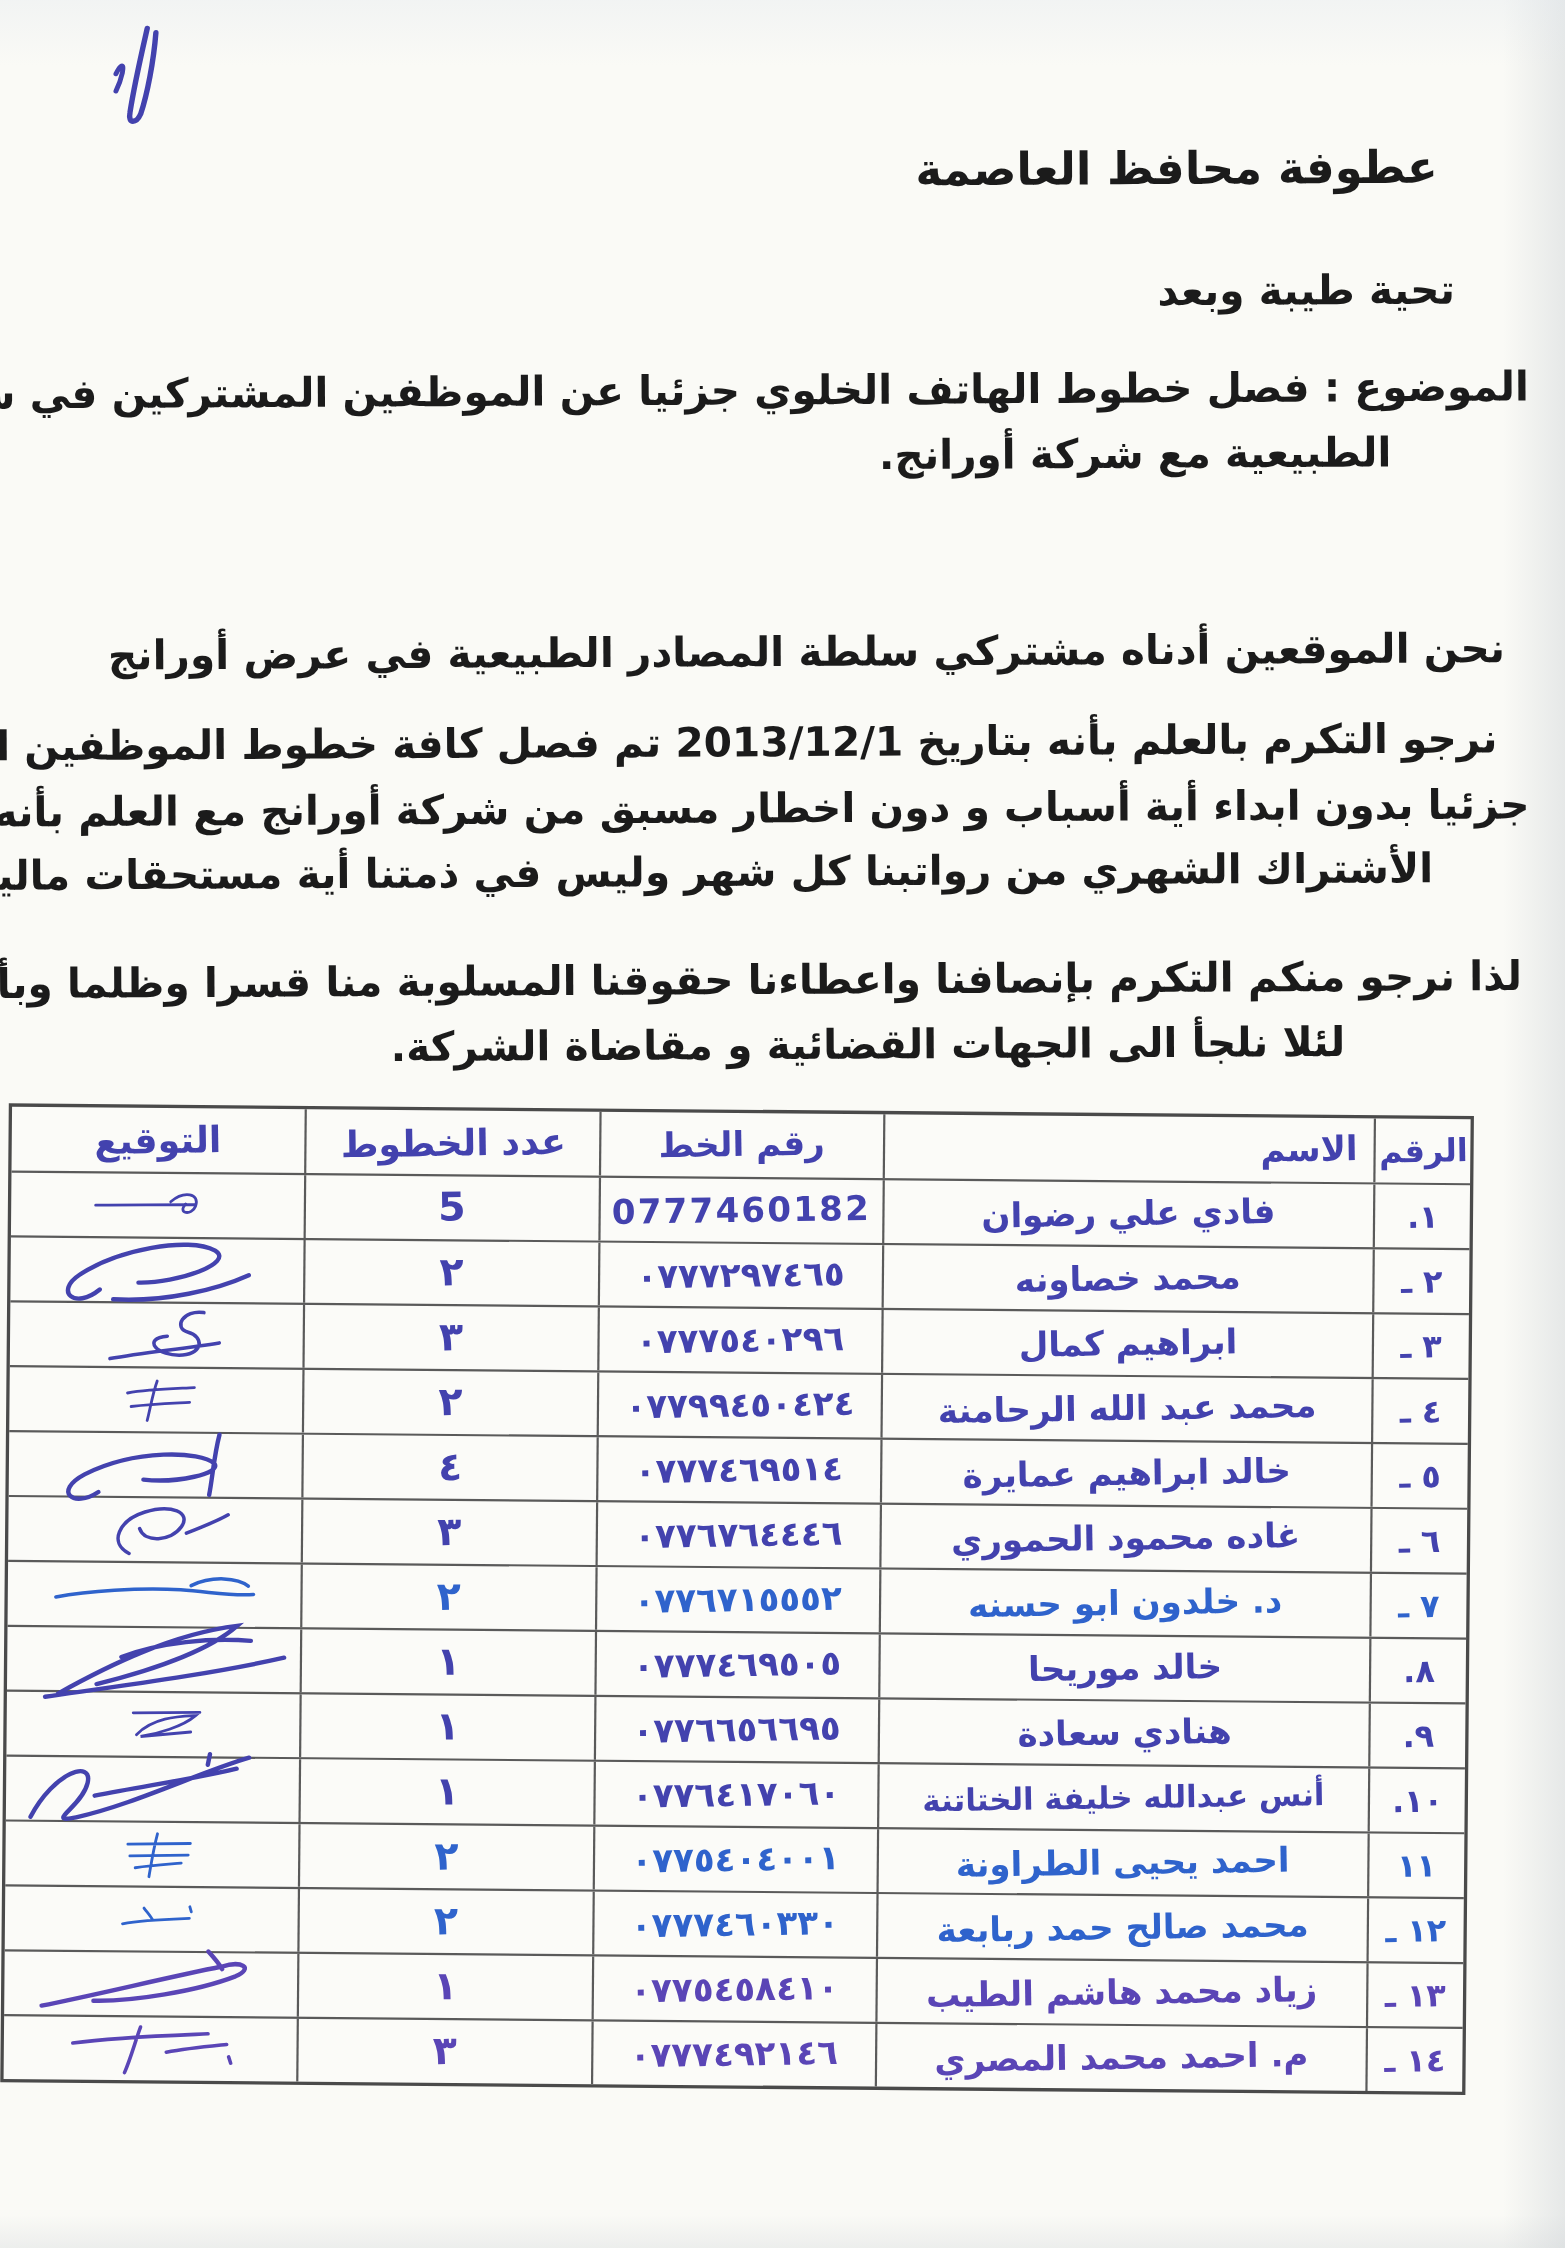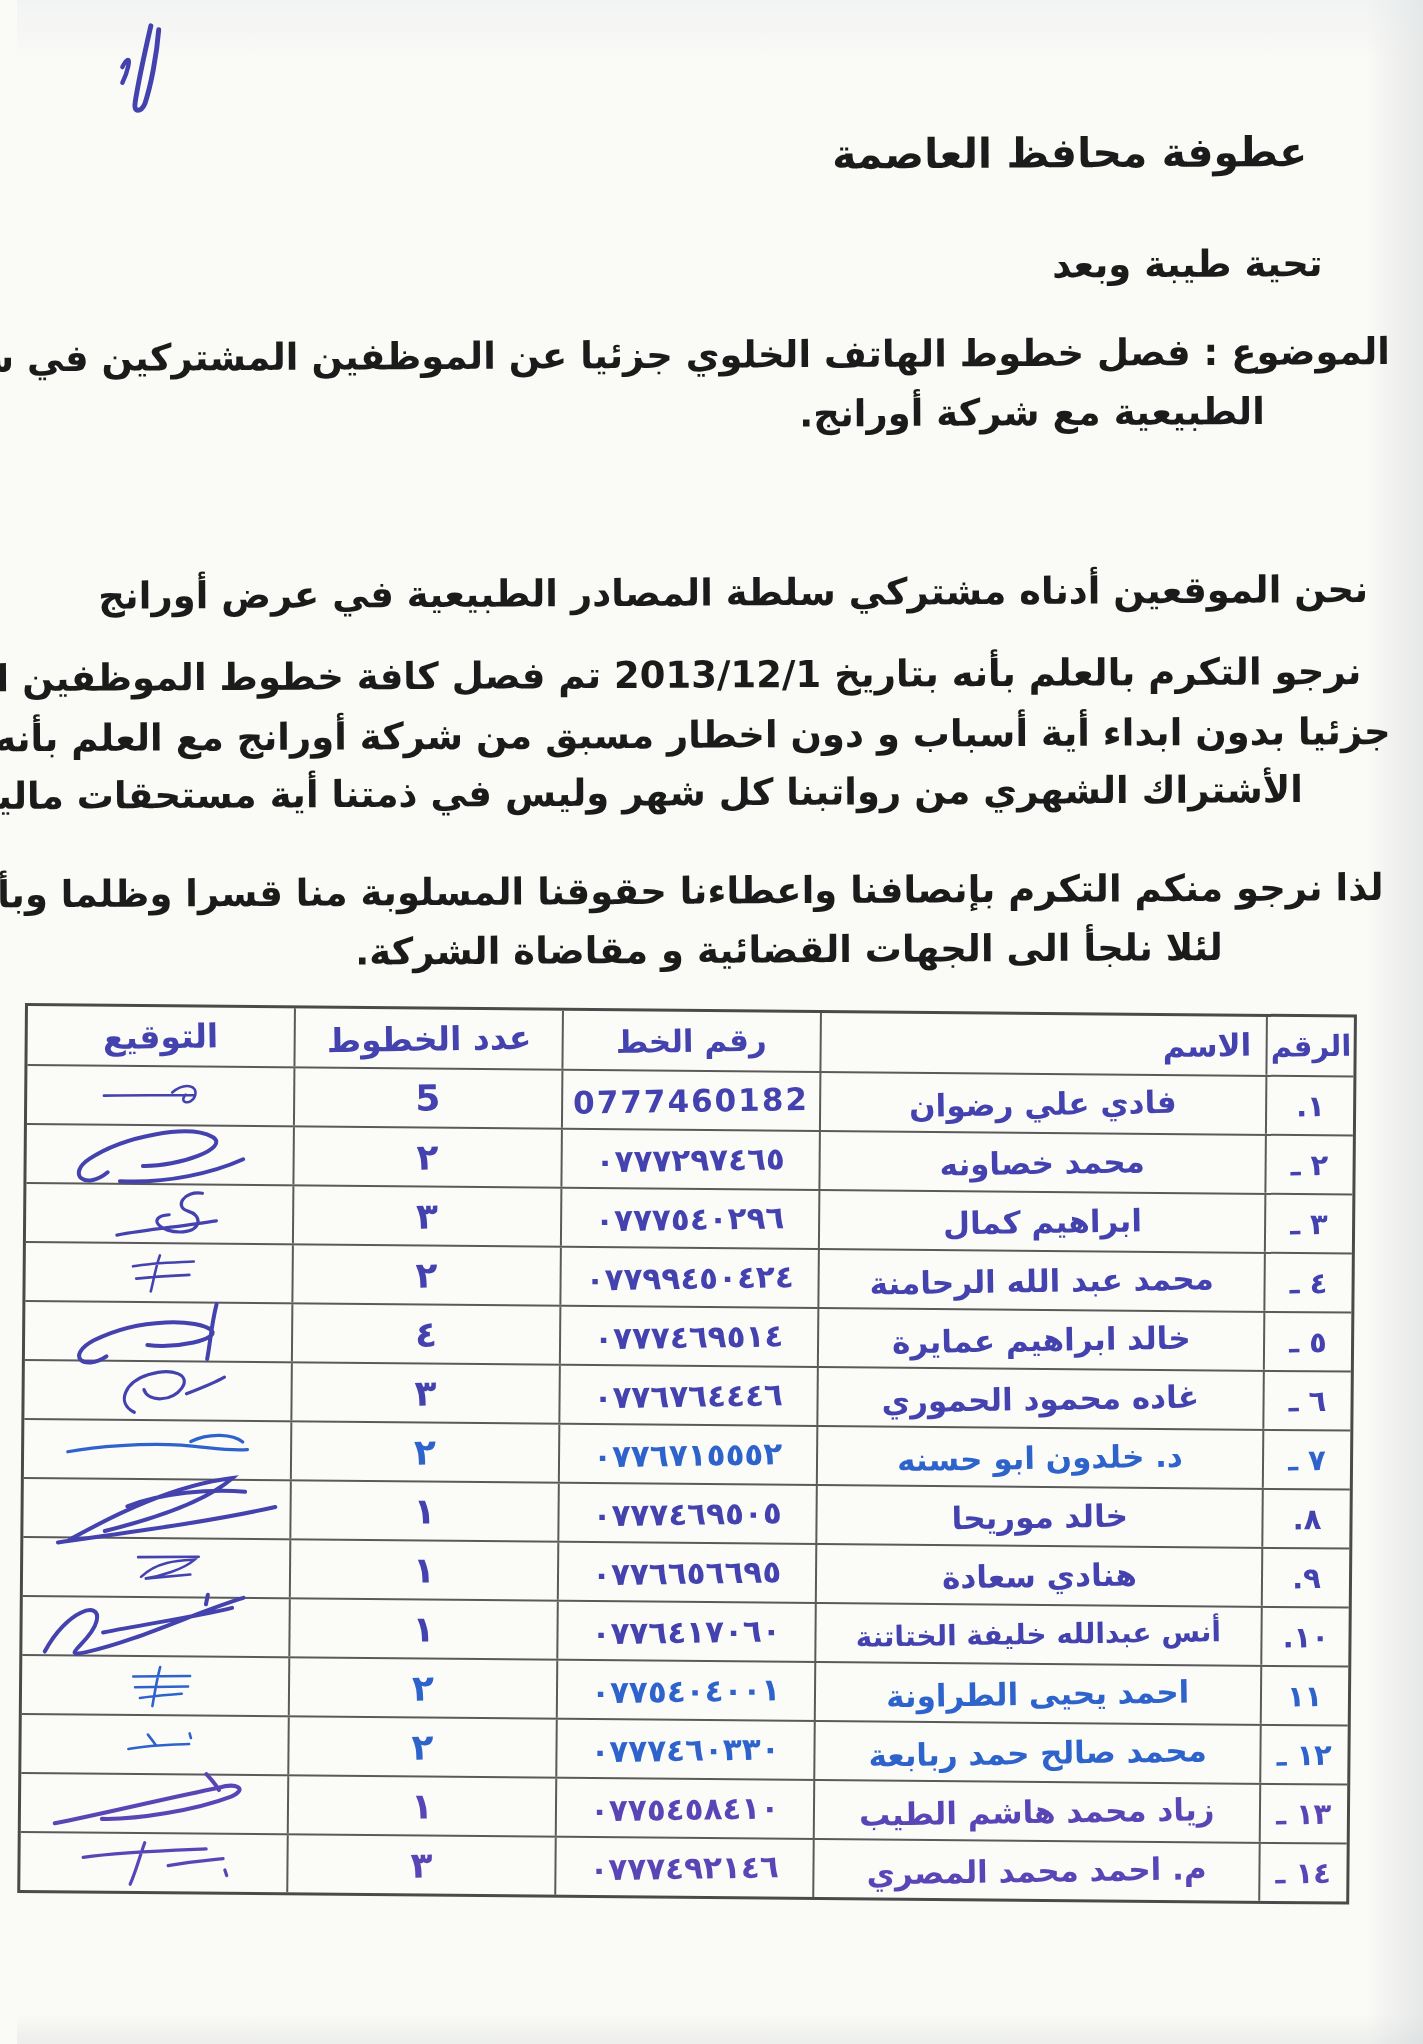--- a/index.html
+++ b/index.html
@@ -7,21 +7,20 @@
     width:1423px;height:2044px;position:relative;overflow:hidden;
     background:#fafaf6;
     font-family:"DejaVu Sans", sans-serif;
   }
   .page{position:absolute;inset:0;
     background:
       linear-gradient(180deg, rgba(226,232,238,.35) 0, rgba(255,255,255,0) 60px),
       linear-gradient(90deg, rgba(255,255,255,0) 96%, rgba(205,210,214,.45) 100%),
       linear-gradient(0deg, rgba(210,214,218,.35) 0, rgba(255,255,255,0) 30px),
       #fafaf6;
-    margin-left: 17px;
   }
   .printed{position:absolute;direction:rtl;color:#1b1b1b;font-weight:bold;
     white-space:nowrap;transform:rotate(-0.3deg);transform-origin:100% 0;}
   .fs-head{font-size:41px;letter-spacing:0.5px;}
   .fs-body{font-size:37px;}
   
   .ink-a{color:#4342ae;}
   .ink-b{color:#2f63cc;}
   .ink-c{color:#5a45b6;}
   

